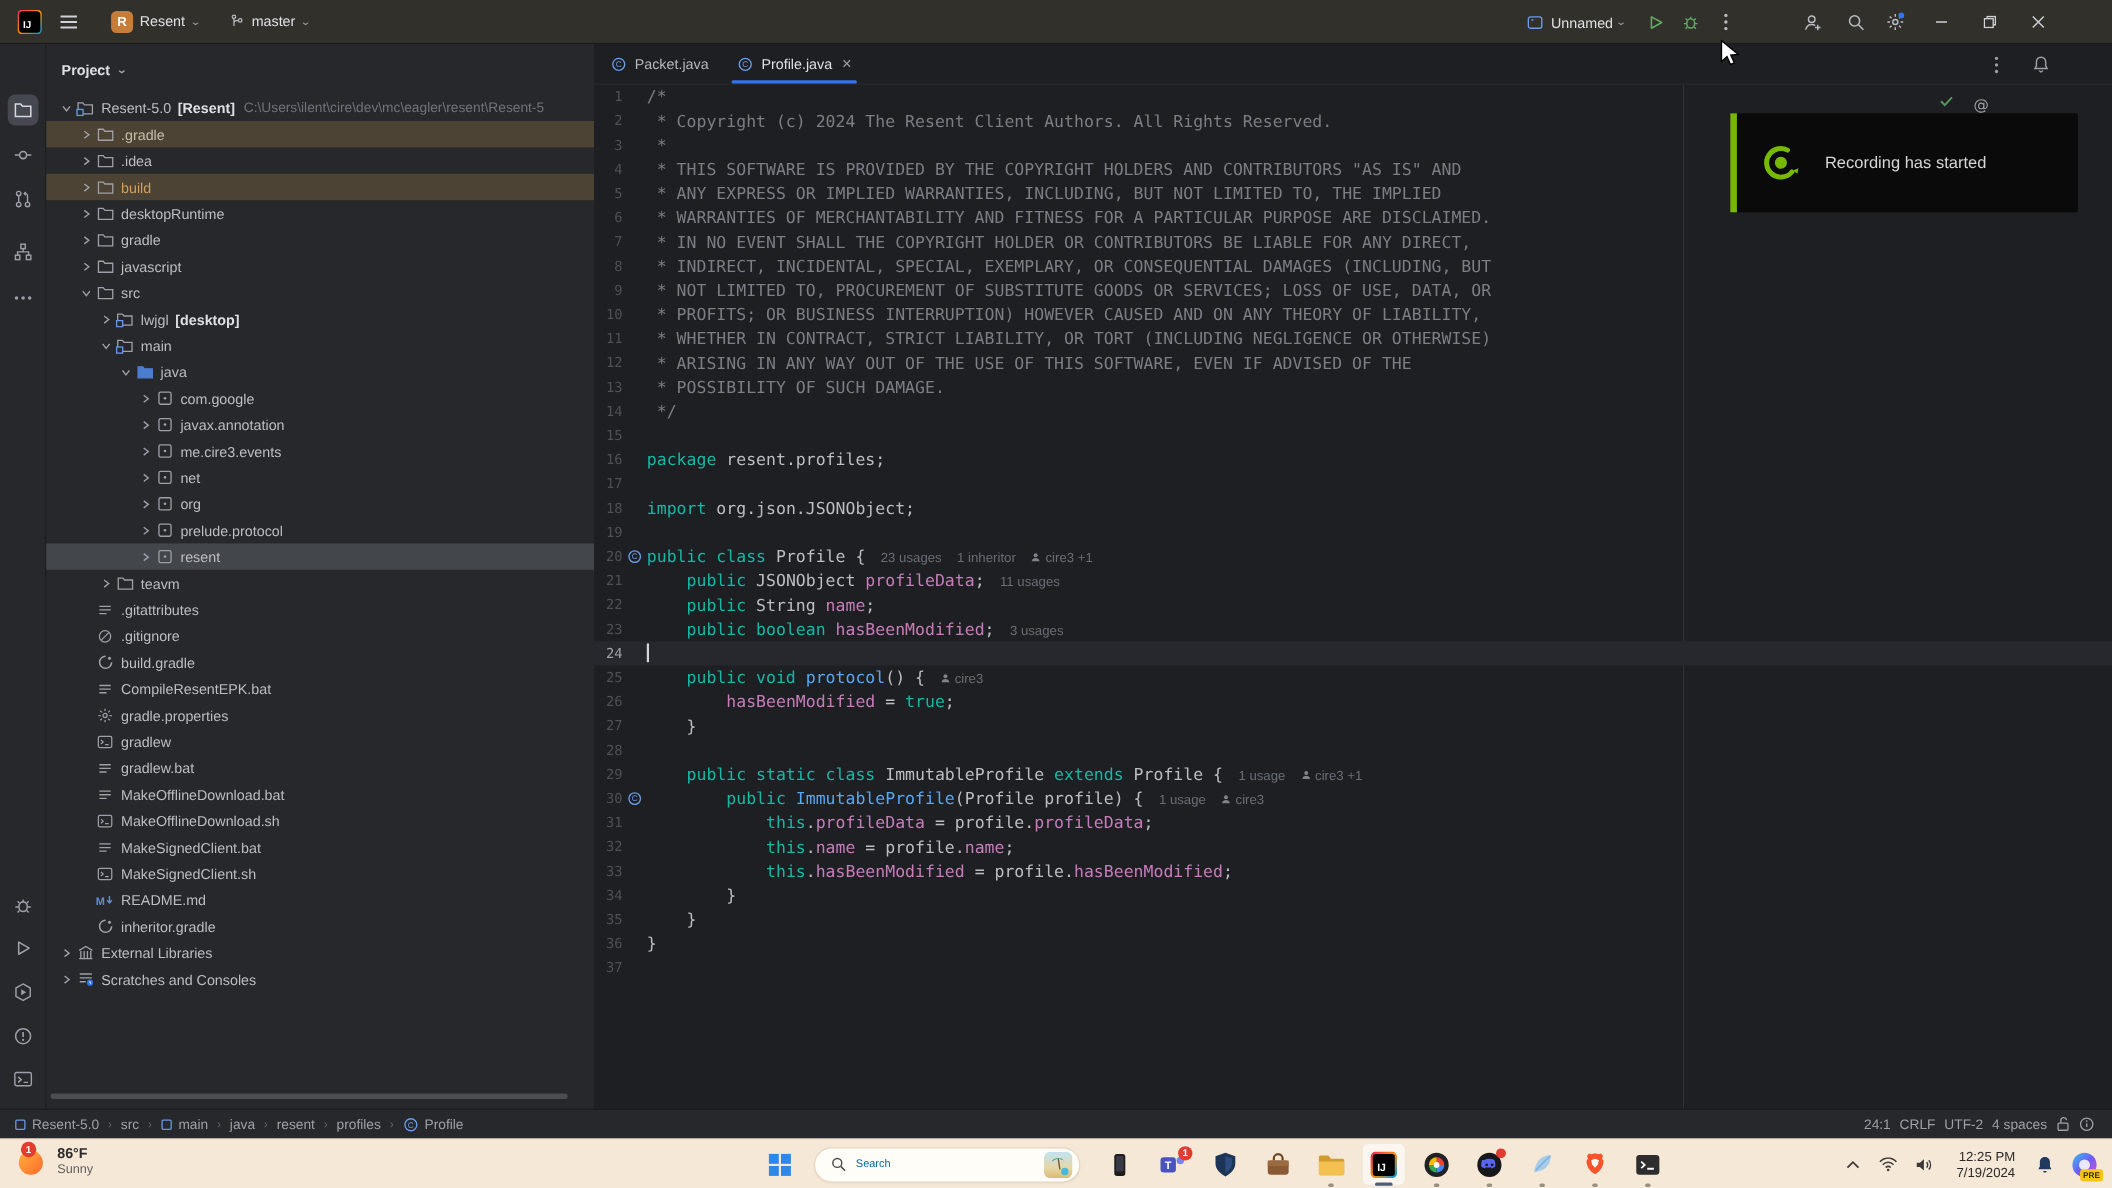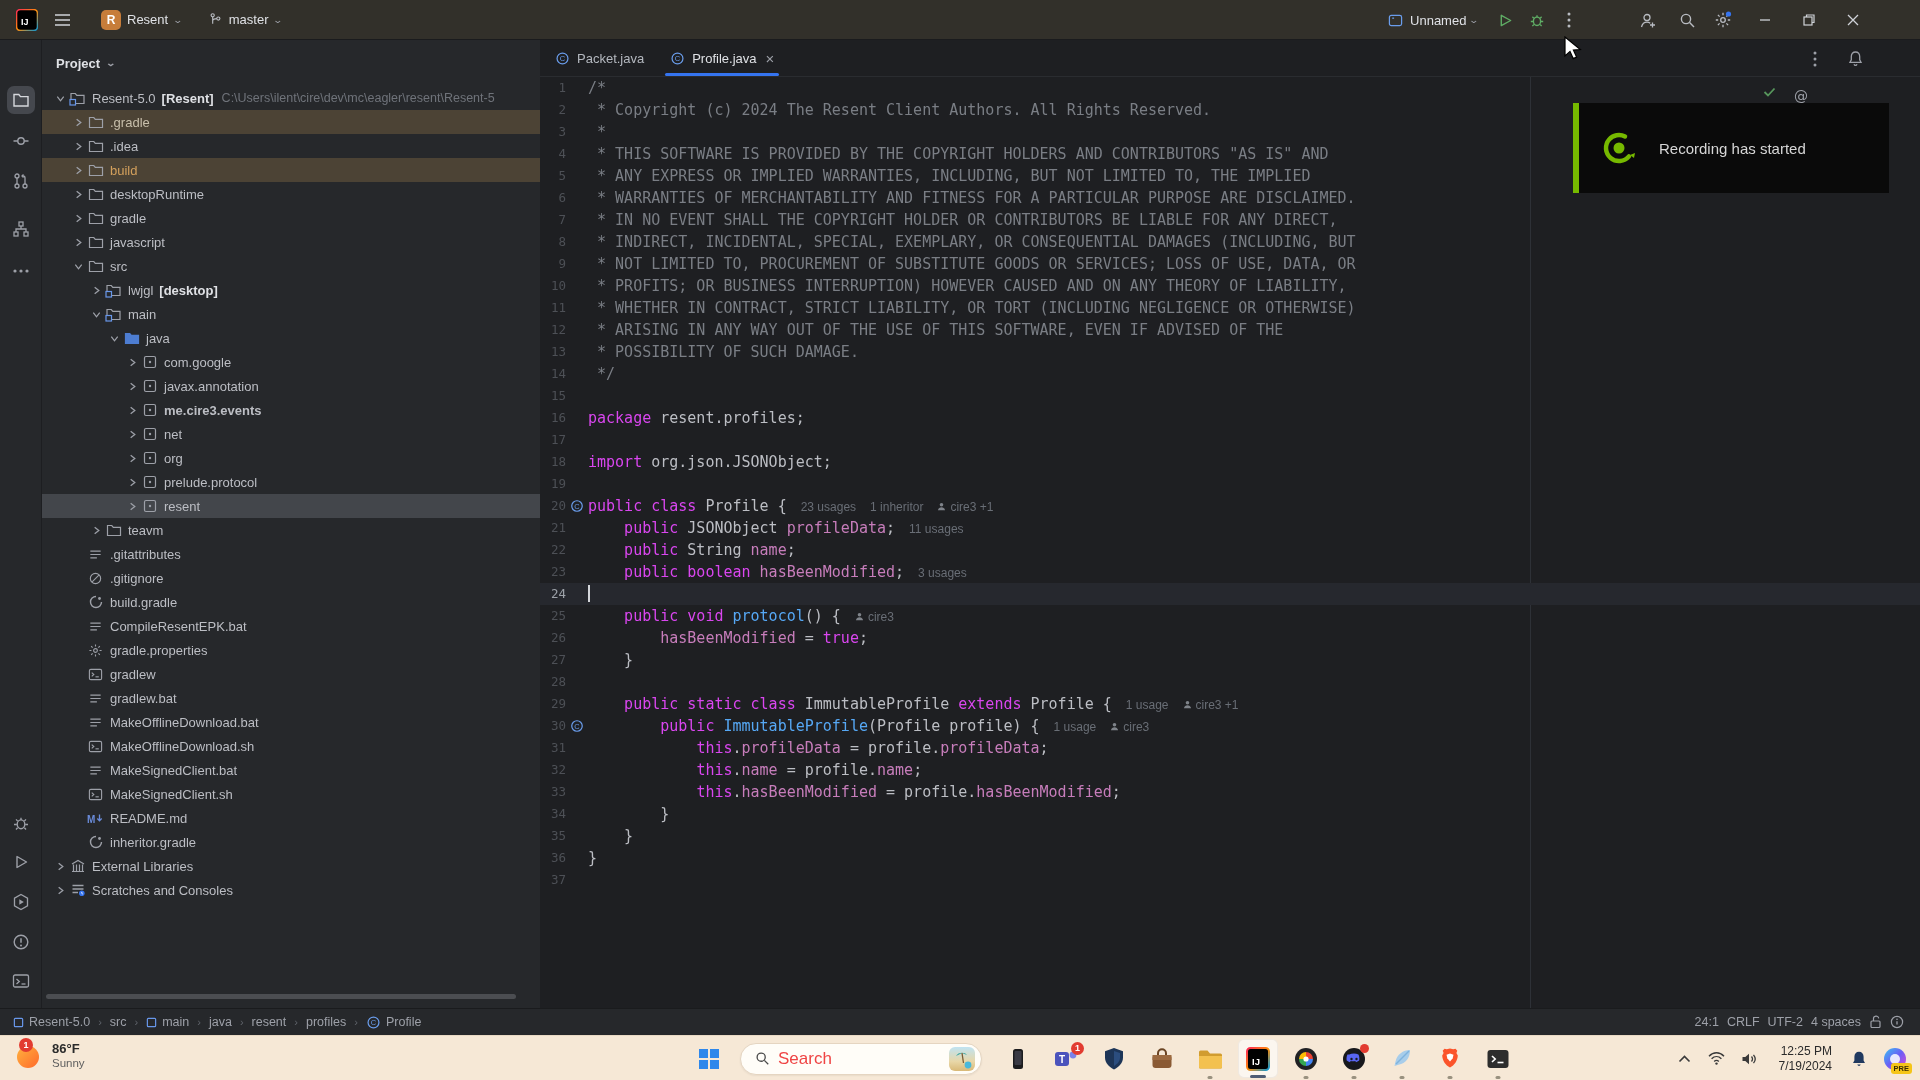--- a/index.html
+++ b/index.html
@@ -48,21 +48,21 @@
   .tabbar-right{position:absolute;top:0;height:37px;display:flex;align-items:center;justify-content:center;width:26px}
 
   #code{position:absolute;top:37px;left:0;right:0;bottom:0;overflow:hidden}
   .cl{position:relative;display:flex;height:22px;line-height:22px;
      font-family:"DejaVu Sans Mono",monospace;font-size:15px}
   .cl.current{background:#26282e}
   .ln{width:26px;flex:none;text-align:right;color:#4d5056;font-size:12.5px;font-family:"DejaVu Sans Mono",monospace}
   .cl.current .ln{color:#9ca1a8}
   .gi{width:22px;flex:none;display:flex;align-items:center;justify-content:center}
   .ct{white-space:pre}
-  .tk-k{color:#d946ef}.tk-d{color:#bcbec4}.tk-f{color:#c77dbb}.tk-m{color:#56a8f5}.tk-c{color:#7a7e85}
+  .tk-k{color:#14b8a6}.tk-d{color:#bcbec4}.tk-f{color:#c77dbb}.tk-m{color:#56a8f5}.tk-c{color:#7a7e85}
   .hint{font-family:"Liberation Sans",sans-serif;font-size:12px;color:#696e76;margin-left:14px;
     display:inline-flex;align-items:center;gap:4px;vertical-align:baseline}
   .caret{position:absolute;left:48px;top:2px;width:2px;height:17px;background:#d4d6da}
   #margin-guide{position:absolute;left:990px;top:0;bottom:0;width:1px;background:#2e3137}
   #ed-check{position:absolute;left:1762px;top:84px}
   #ed-swirl{position:absolute;left:1794px;top:88px;color:#9da0a8;font-size:14px;font-family:"DejaVu Sans",sans-serif}
 
   
   #statusbar{position:absolute;left:0;right:0;bottom:0;height:27px;background:#26282b;border-top:1px solid #1a1b1d;
     display:flex;align-items:center;color:#9da0a8;font-size:12.5px}
@@ -79,21 +79,21 @@
   #notif .nicon{margin-left:26px;flex:none}
 
   
   #taskbar{position:absolute;left:0;right:0;bottom:0;height:45px;background:#f6e8d6;border-top:1px solid #e9d9c4}
   #weather{position:absolute;left:14px;top:4px;display:flex;align-items:center;gap:8px}
   #weather .wtemp{font-size:13px;color:#2b2b2b;font-weight:bold;line-height:15px}
   #weather .wcond{font-size:11.5px;color:#5f5f5f;line-height:14px}
   #tb-center{position:absolute;left:698px;top:0;height:45px;display:flex;align-items:center}
   #search-pill{width:242px;height:32px;margin-left:20px;background:#fffdf8;border:1px solid #e5d5c1;
     border-radius:16px;display:flex;align-items:center;padding:0 6px 0 14px;gap:8px;box-shadow:0 1px 2px rgba(0,0,0,.06)}
-  #search-pill .slabel{font-size:17px;color:#ef4444;flex:1}
+  #search-pill .slabel{font-size:10px;color:#0369a1;flex:1}
   .app-slot{width:48px;height:45px;position:relative;display:flex;align-items:center;justify-content:center}
   .appdot{position:absolute;bottom:2px;left:50%;transform:translateX(-50%);width:5px;height:3px;border-radius:2px;background:#99917f}
   .app-active{position:absolute;inset:3px 4px;background:rgba(255,255,255,.6);border:1px solid rgba(0,0,0,.05);border-radius:6px}
   .app-underline{position:absolute;bottom:3px;left:50%;transform:translateX(-50%);width:16px;height:3px;border-radius:2px;background:#4f5d75}
   #tray{position:absolute;right:0;top:0;height:45px;display:flex;align-items:center}
   #clock{text-align:right;font-size:12px;color:#2b2b2b;line-height:15px;margin:0 10px 0 14px}
   .badge{position:absolute;border-radius:50%;background:#e23b30;color:#fff;font-size:9px;font-weight:bold;
     display:flex;align-items:center;justify-content:center}
 
   #mouse-cursor{position:absolute;left:1563px;top:36px;z-index:99}
@@ -455,21 +455,21 @@
               </svg>
             </span>
             <span class="ticon">
               <svg width="16" height="16" viewBox="0 0 16 16">
                 <rect x="2.5" y="2.5" width="11" height="11" rx="1.5" fill="none" stroke="#9da0a8" stroke-width="1.2"></rect>
                 <circle cx="8" cy="8" r="1.2" fill="#9da0a8"></circle>
               </svg>
             </span>
             <span class="">javax.annotation</span>
           </div>
-          <div class="trow" style="padding-left: 82px; font-weight: bold;">
+          <div class="trow" style="padding-left: 82px;">
             <span class="chev">
               <svg width="11" height="11" viewBox="0 0 12 12">
                 <path d="M4 2.5L8.5 6 4 9.5" fill="none" stroke="#9da0a8" stroke-width="1.4"></path>
               </svg>
             </span>
             <span class="ticon">
               <svg width="16" height="16" viewBox="0 0 16 16">
                 <rect x="2.5" y="2.5" width="11" height="11" rx="1.5" fill="none" stroke="#9da0a8" stroke-width="1.2"></rect>
                 <circle cx="8" cy="8" r="1.2" fill="#9da0a8"></circle>
               </svg>

